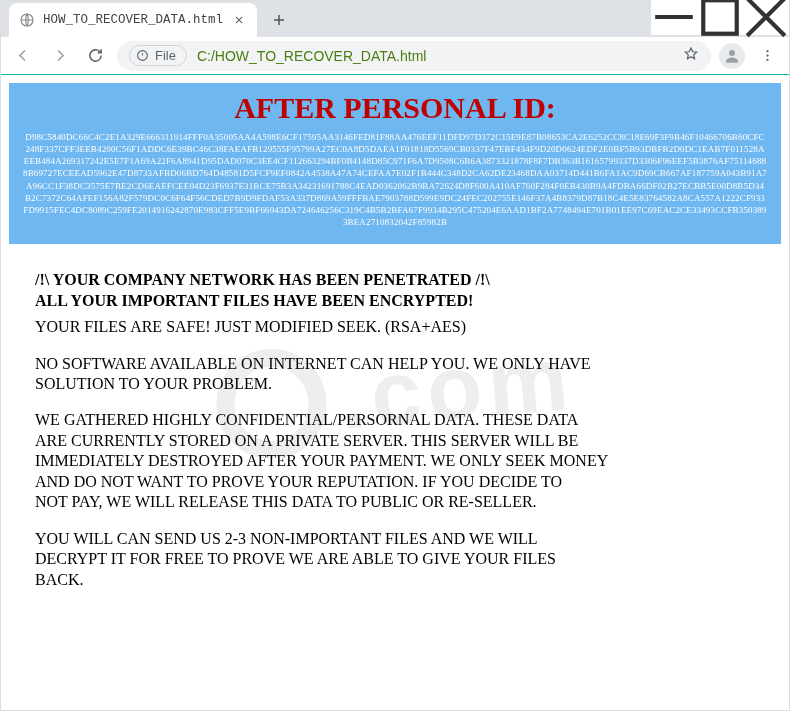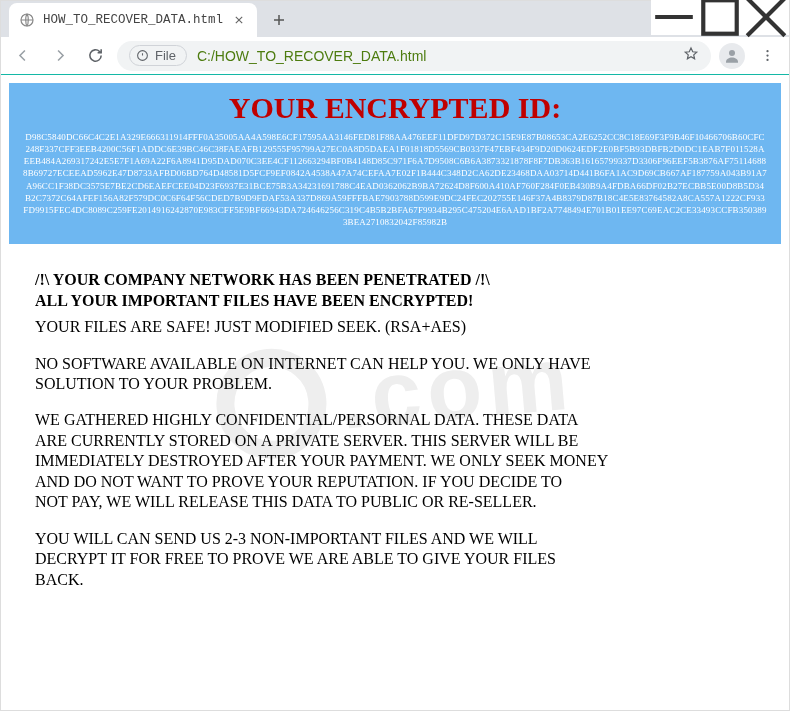--- a/index.html
+++ b/index.html
@@ -138,21 +138,21 @@
     </div>
   </div>
 
   <div class="viewport">
     <div class="watermark">
         <span class="wm-circle"></span>
         <span>.com</span>
       </div>
 
     <div class="card">
-      <h1>YOUR ENCRYPTED ID:</h1>
+      <h1>AFTER PERSONAL ID:</h1>
       <div class="hexdump">D98C5840DC66C4C2E1A329E666311914FFF0A35005AA4A598E6CF17595AA3146FED81F88AA476EEF11DFD97D372C15E9E87B08653CA2E6252CC8C18E69F3F9B46F10466706B60CFC248F337CFF3EEB4200C56F1ADDC6E39BC46C38FAEAFB129555F95799A27EC0A8D5DAEA1F01818D5569CB0337F47EBF434F9D20D0624EDF2E0BF5B93DBFB2D0DC1EAB7F011528AEEB484A269317242E5E7F1A69A22F6A8941D95DAD070C3EE4CF112663294BF0B4148D85C971F6A7D9508C6B6A3873321878F8F7DB363B16165799337D3306F96EEF5B3876AF751146888B69727ECEEAD5962E47D8733AFBD06BD764D48581D5FCF9EF0842A4538A47A74CEFAA7E02F1B444C348D2CA62DE23468DAA03714D441B6FA1AC9D69CB667AF187759A043B91A7A96CC1F38DC3575E7BE2CD6EAEFCEE04D23F6937E31BCE75B3A34231691788C4EAD0362062B9BA72624D8F600A410AF760F284F0EB430B9A4FDBA66DF02B27ECBB5E00D8B5D34B2C7372C64AFEF156A82F579DC0C6F64F56CDED7B9D9FDAF53A337D869A59FFFBAE7903788D599E9DC24FEC202755E146F37A4B8379D87B18C4E5E83764582A8CA557A1222CF933FD9915FEC4DC8089C259FE2014916242870E983CFF5E9BF66943DA724646256C319C4B5B2BFA67F9934B295C475204E6AAD1BF2A7748494E701B01EE97C69EAC2CE33493CCFB3503893BEA2710832042F85982B</div>
     </div>
 
     <div class="body-text">
       <p class="lead">/!\ YOUR COMPANY NETWORK HAS BEEN PENETRATED /!\
 ALL YOUR IMPORTANT FILES HAVE BEEN ENCRYPTED!</p>
       <p>YOUR FILES ARE SAFE! JUST MODIFIED SEEK. (RSA+AES)</p>
       <p>NO SOFTWARE AVAILABLE ON INTERNET CAN HELP YOU. WE ONLY HAVE
 SOLUTION TO YOUR PROBLEM.</p>
       <p>WE GATHERED HIGHLY CONFIDENTIAL/PERSORNAL DATA. THESE DATA

